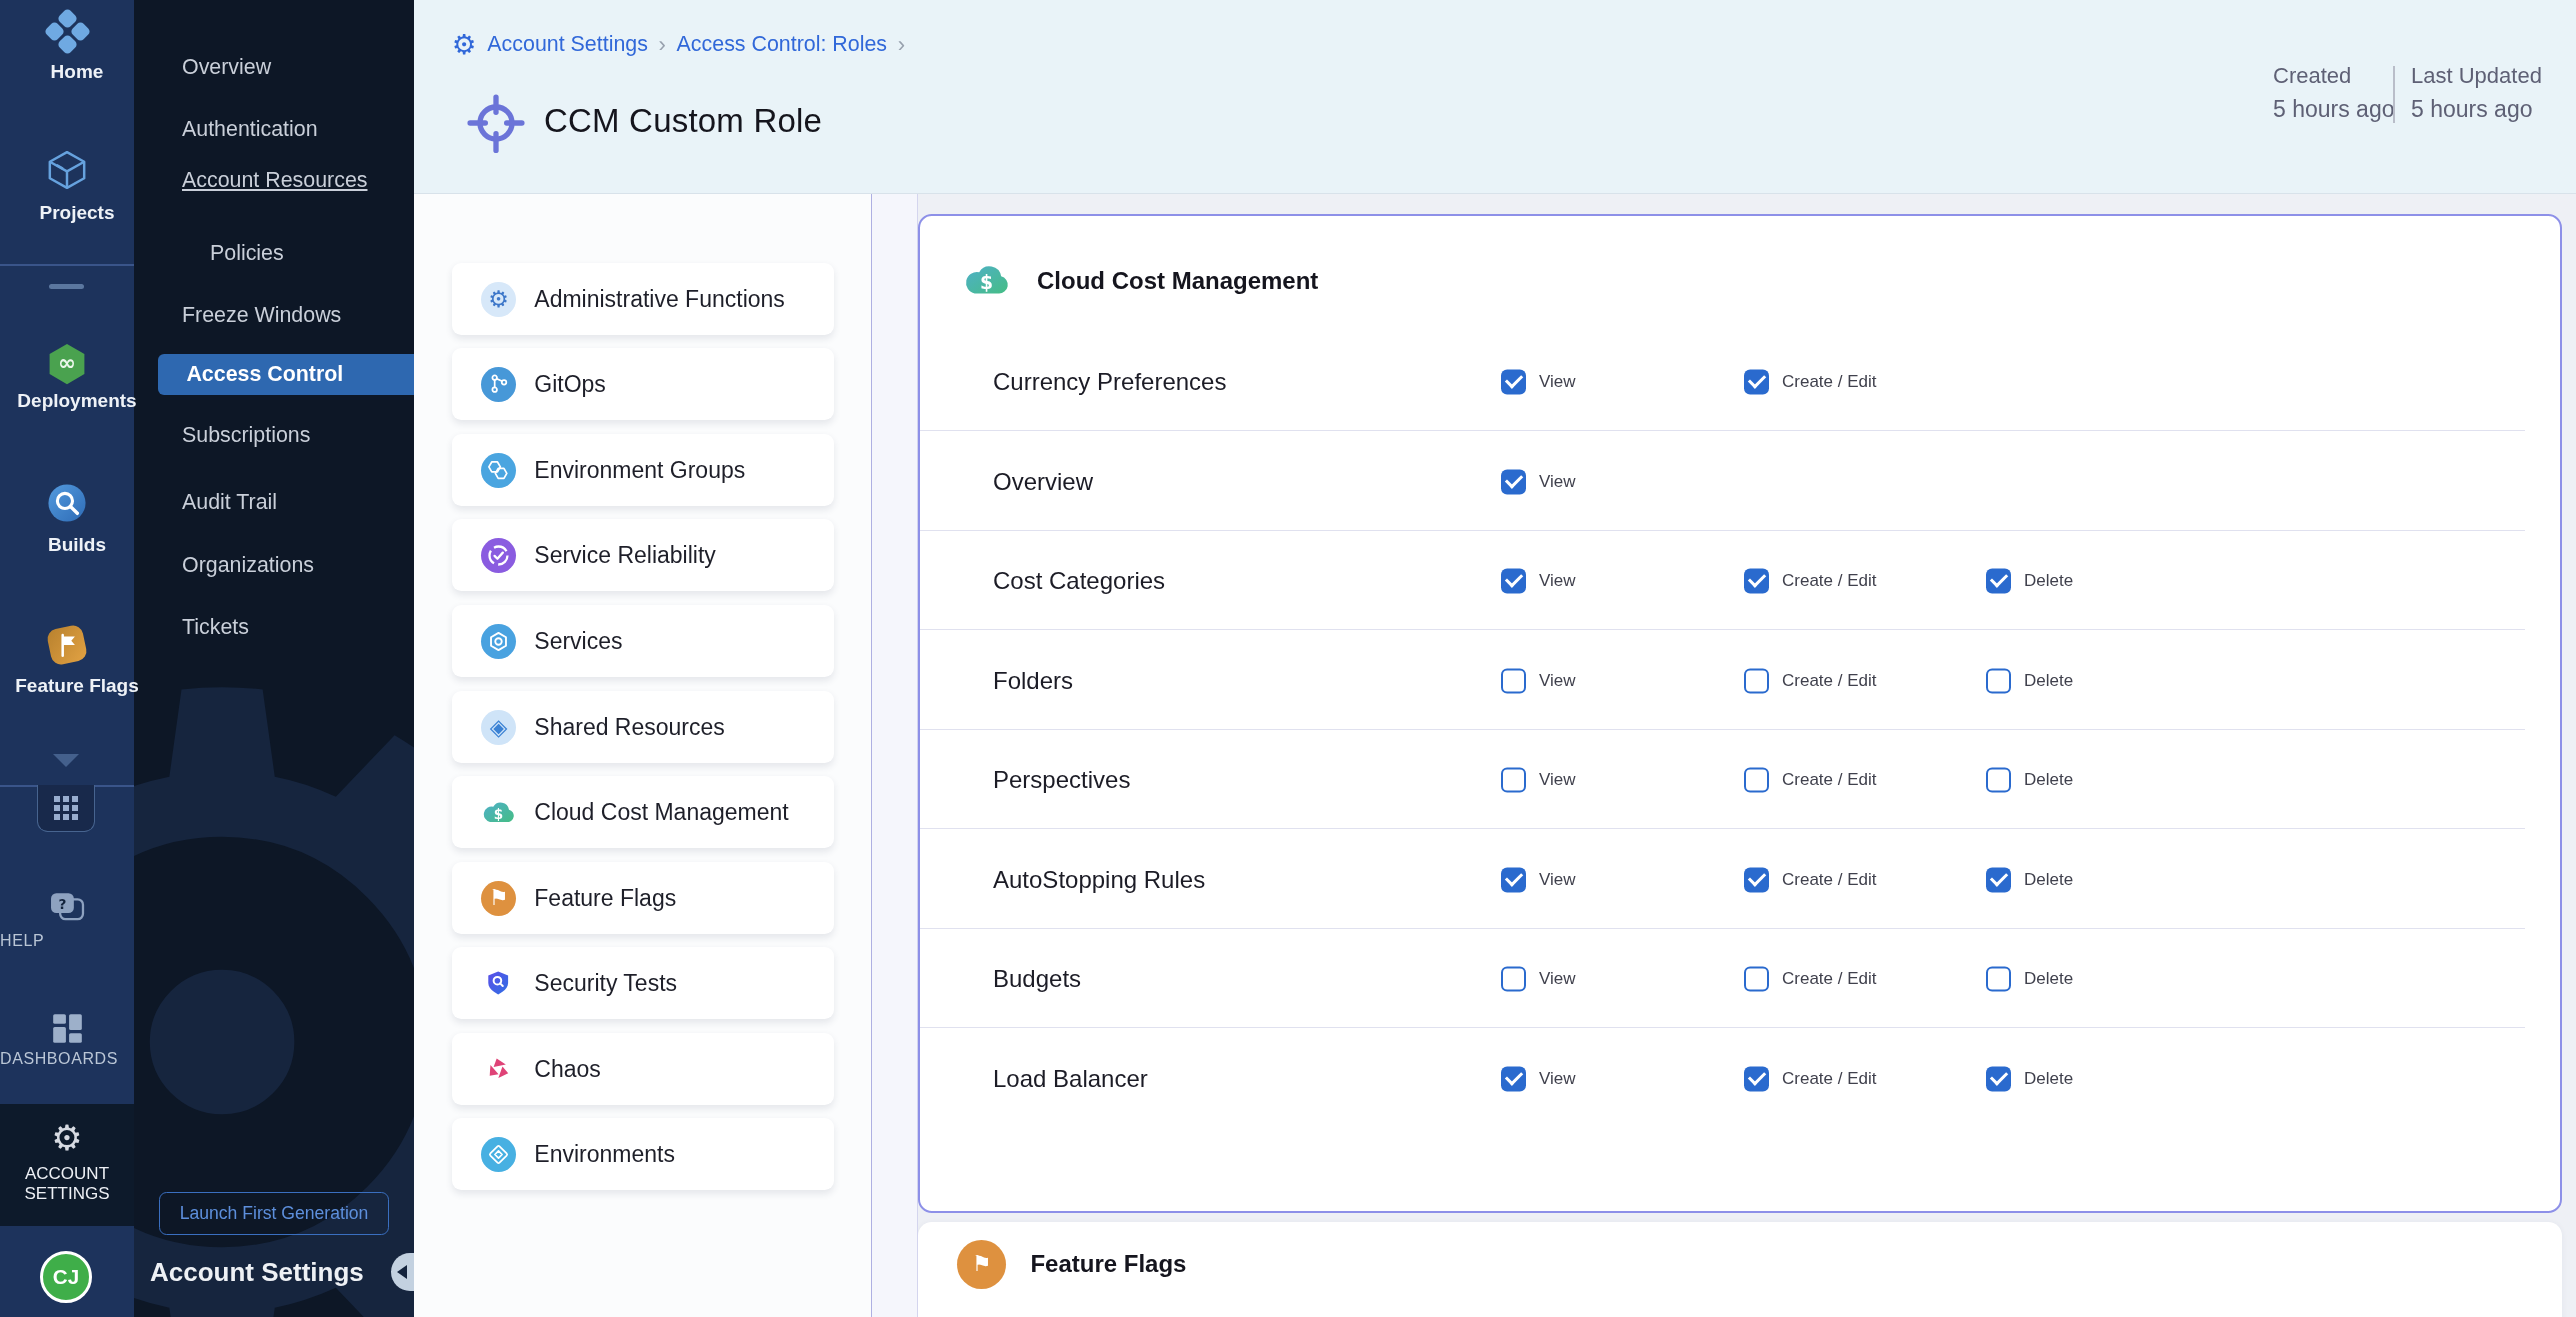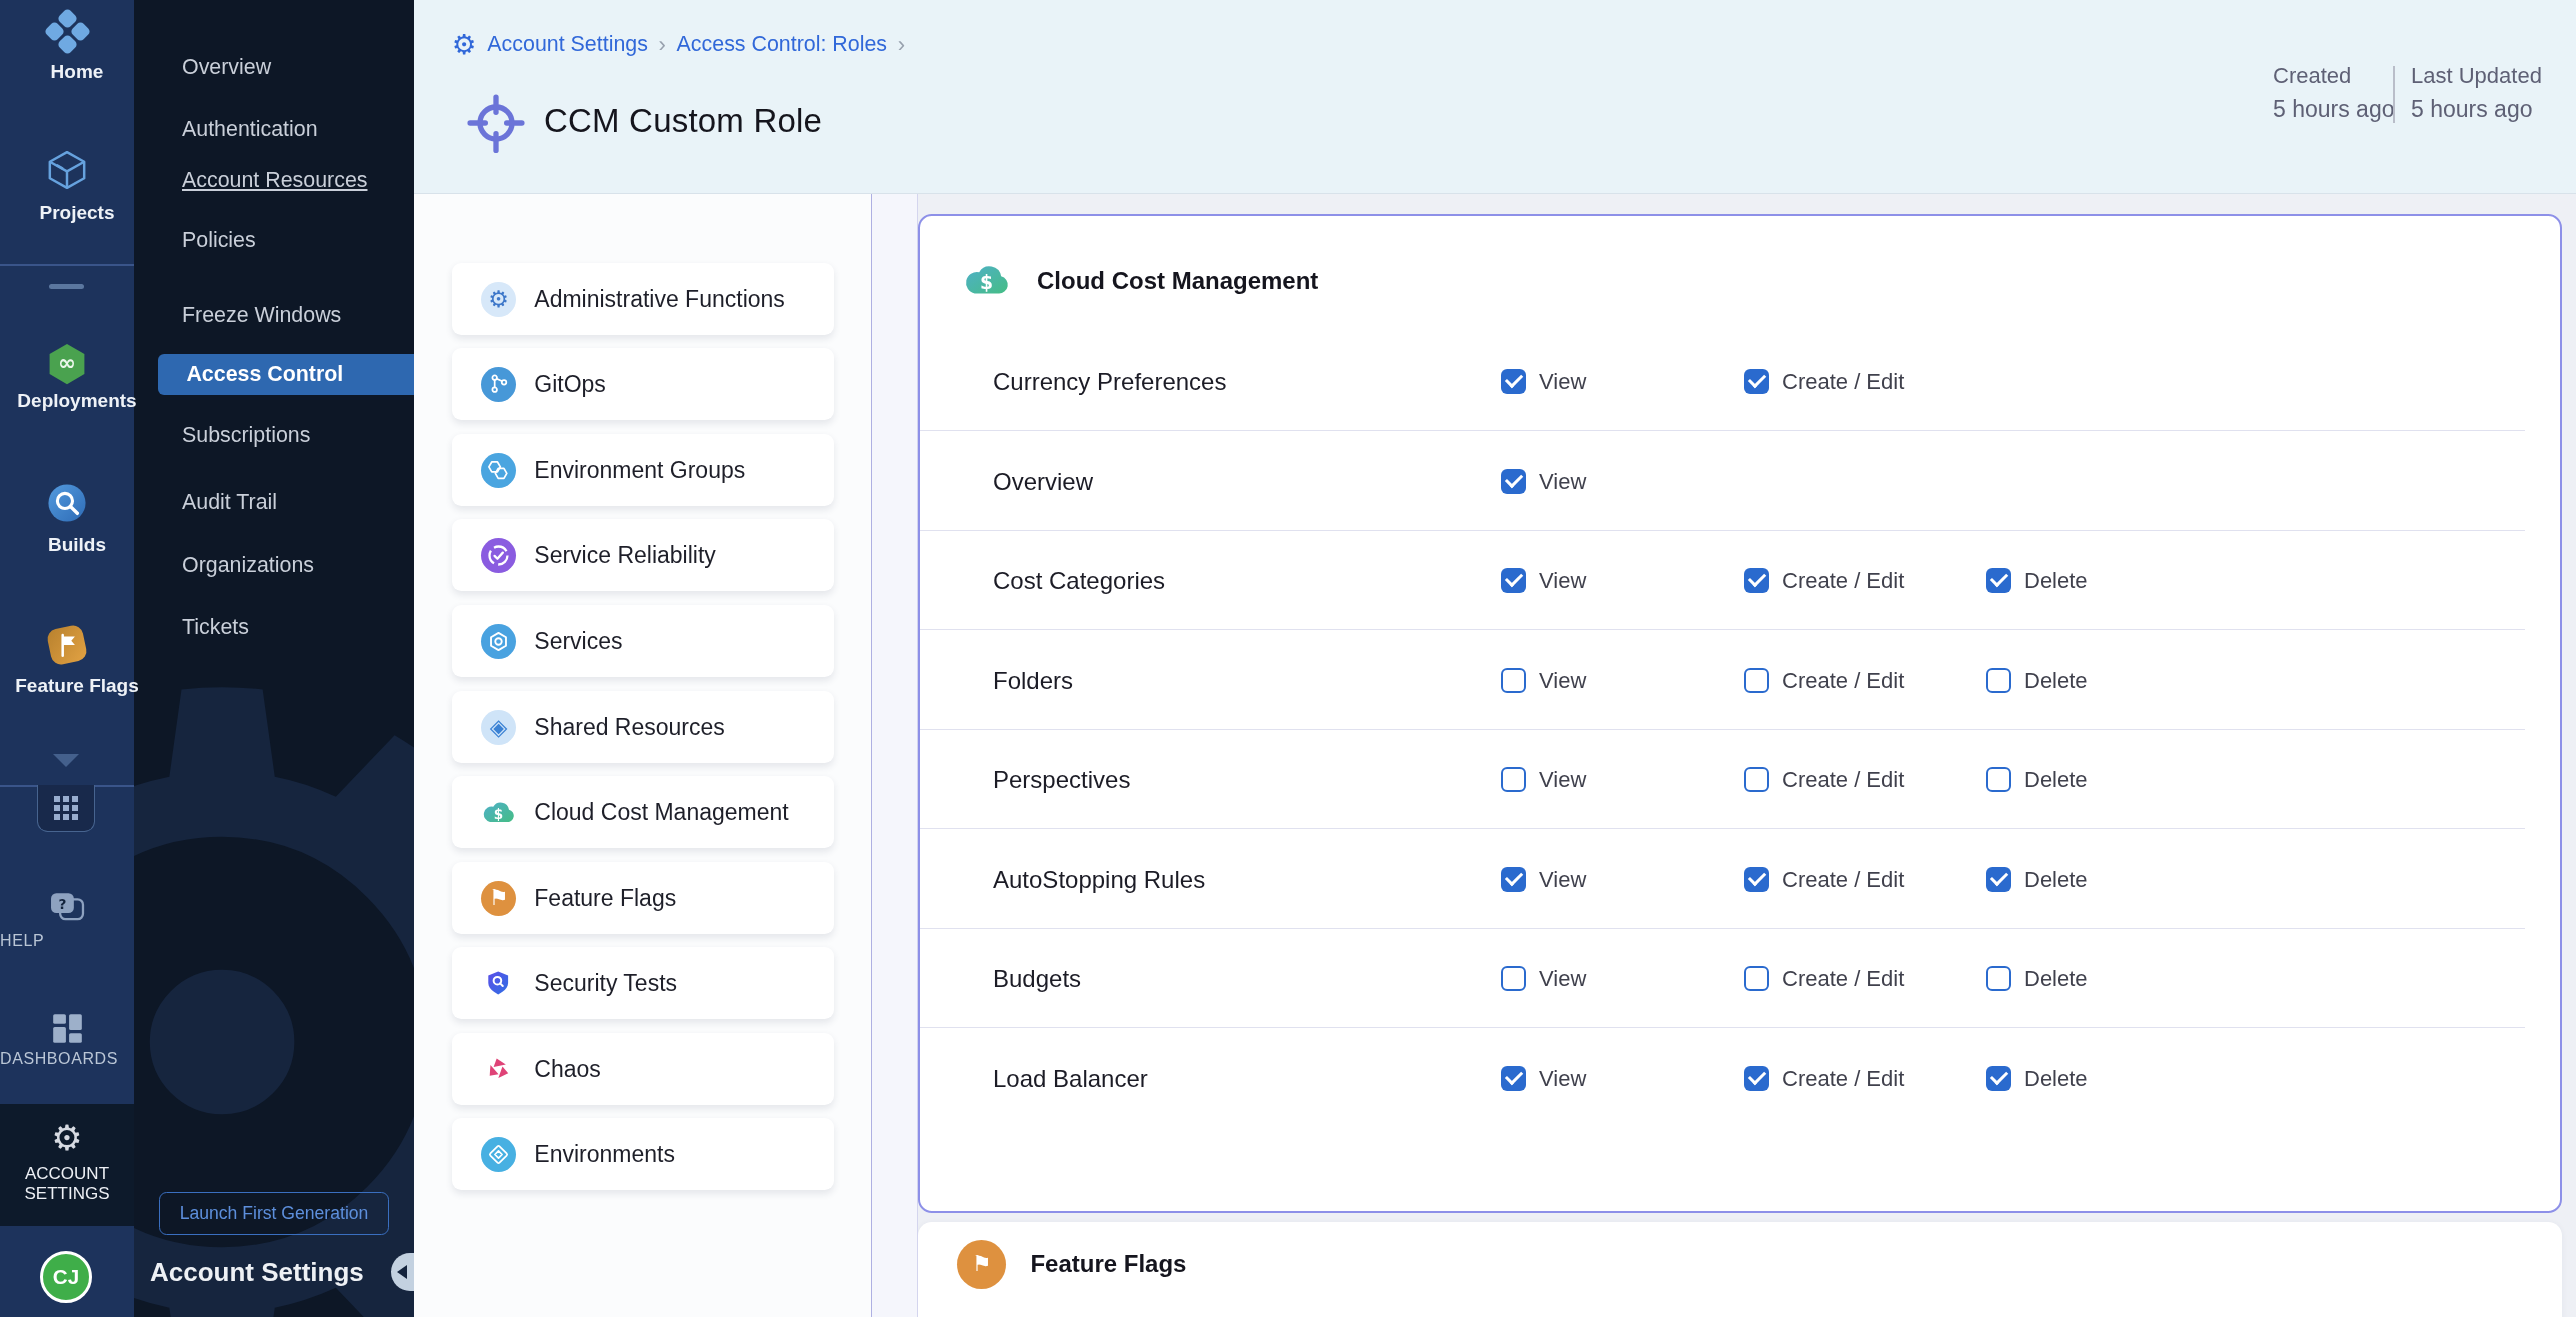--- a/index.html
+++ b/index.html
@@ -56,21 +56,21 @@
   .panel-head{position:absolute;left:42px;top:44px;display:flex;align-items:center;gap:26px}
   .panel-title{font-size:24px;font-weight:700;color:#15151e}
   .perm-row{position:absolute;left:0;width:1639px;height:99px}
   .perm-row .sep{position:absolute;left:0;right:34px;bottom:0;height:1.5px;background:#e0e1ef}
   .row-lbl{position:absolute;left:73px;top:50%;transform:translateY(-50%);font-size:24px;font-weight:500;color:#1c1c26}
   .perm-cell{position:absolute;top:50%;transform:translateY(-50%);display:flex;align-items:center;cursor:pointer}
   .cb{width:25px;height:25px;border-radius:6.1px;position:relative;flex:none}
   .cb.on{background:#2a6ace}
   .cb.on::after{content:"";position:absolute;left:4.6px;top:5.3px;width:13px;height:6.9px;border-left:3.1px solid #fff;border-bottom:3.1px solid #fff;transform:rotate(-45deg)}
   .cb.off{background:#fff;border:2.3px solid #2a6ace}
-  .perm-lbl{margin-left:13px;font-size:22px;color:#40414d}
+  .perm-lbl{margin-left:13px;font-size:17px;color:#40414d}
 
   .next-card{position:absolute;left:0;top:1028px;width:1644px;height:183px;background:#fff;border-radius:13.8px;box-shadow:0 1.5px 6.1px rgba(40,50,80,.06)}
   .next-head{position:absolute;left:39px;top:17.6px;display:flex;align-items:center;gap:24.4px}
   .ff-circle{width:49px;height:49px;border-radius:50%;background:#de913f;display:flex;align-items:center;justify-content:center}
 </style>
 </head>
 <body>
 
 <aside class="rail">
   <div id="railModules">
@@ -170,21 +170,21 @@
   </div>
   <div class="avatar">CJ</div>
 </aside>
 
 <nav class="subnav">
   <div class="gear-mark">⚙</div>
   <div id="navItems">
       <div class="nav-item" style="top: 47px;">Overview</div>
       <div class="nav-item" style="top: 109px;">Authentication</div>
       <div class="nav-item" style="top: 160px; text-decoration: underline;">Account Resources</div>
-      <div class="nav-item" style="top: 220px;">Policies</div>
+      <div class="nav-item" style="top: 233px; margin-left: 28px;">Policies</div>
       <div class="nav-item" style="top: 295px;">Freeze Windows</div>
       <div class="nav-item sel" style="top: 354px;">Access Control</div>
       <div class="nav-item" style="top: 415px;">Subscriptions</div>
       <div class="nav-item" style="top: 482px;">Audit Trail</div>
       <div class="nav-item" style="top: 545px;">Organizations</div>
       <div class="nav-item" style="top: 607px;">Tickets</div>
     </div>
   <button class="launch-btn">Launch First Generation</button>
   <div class="subnav-footer">Account Settings</div>
   <div class="collapse-handle">

